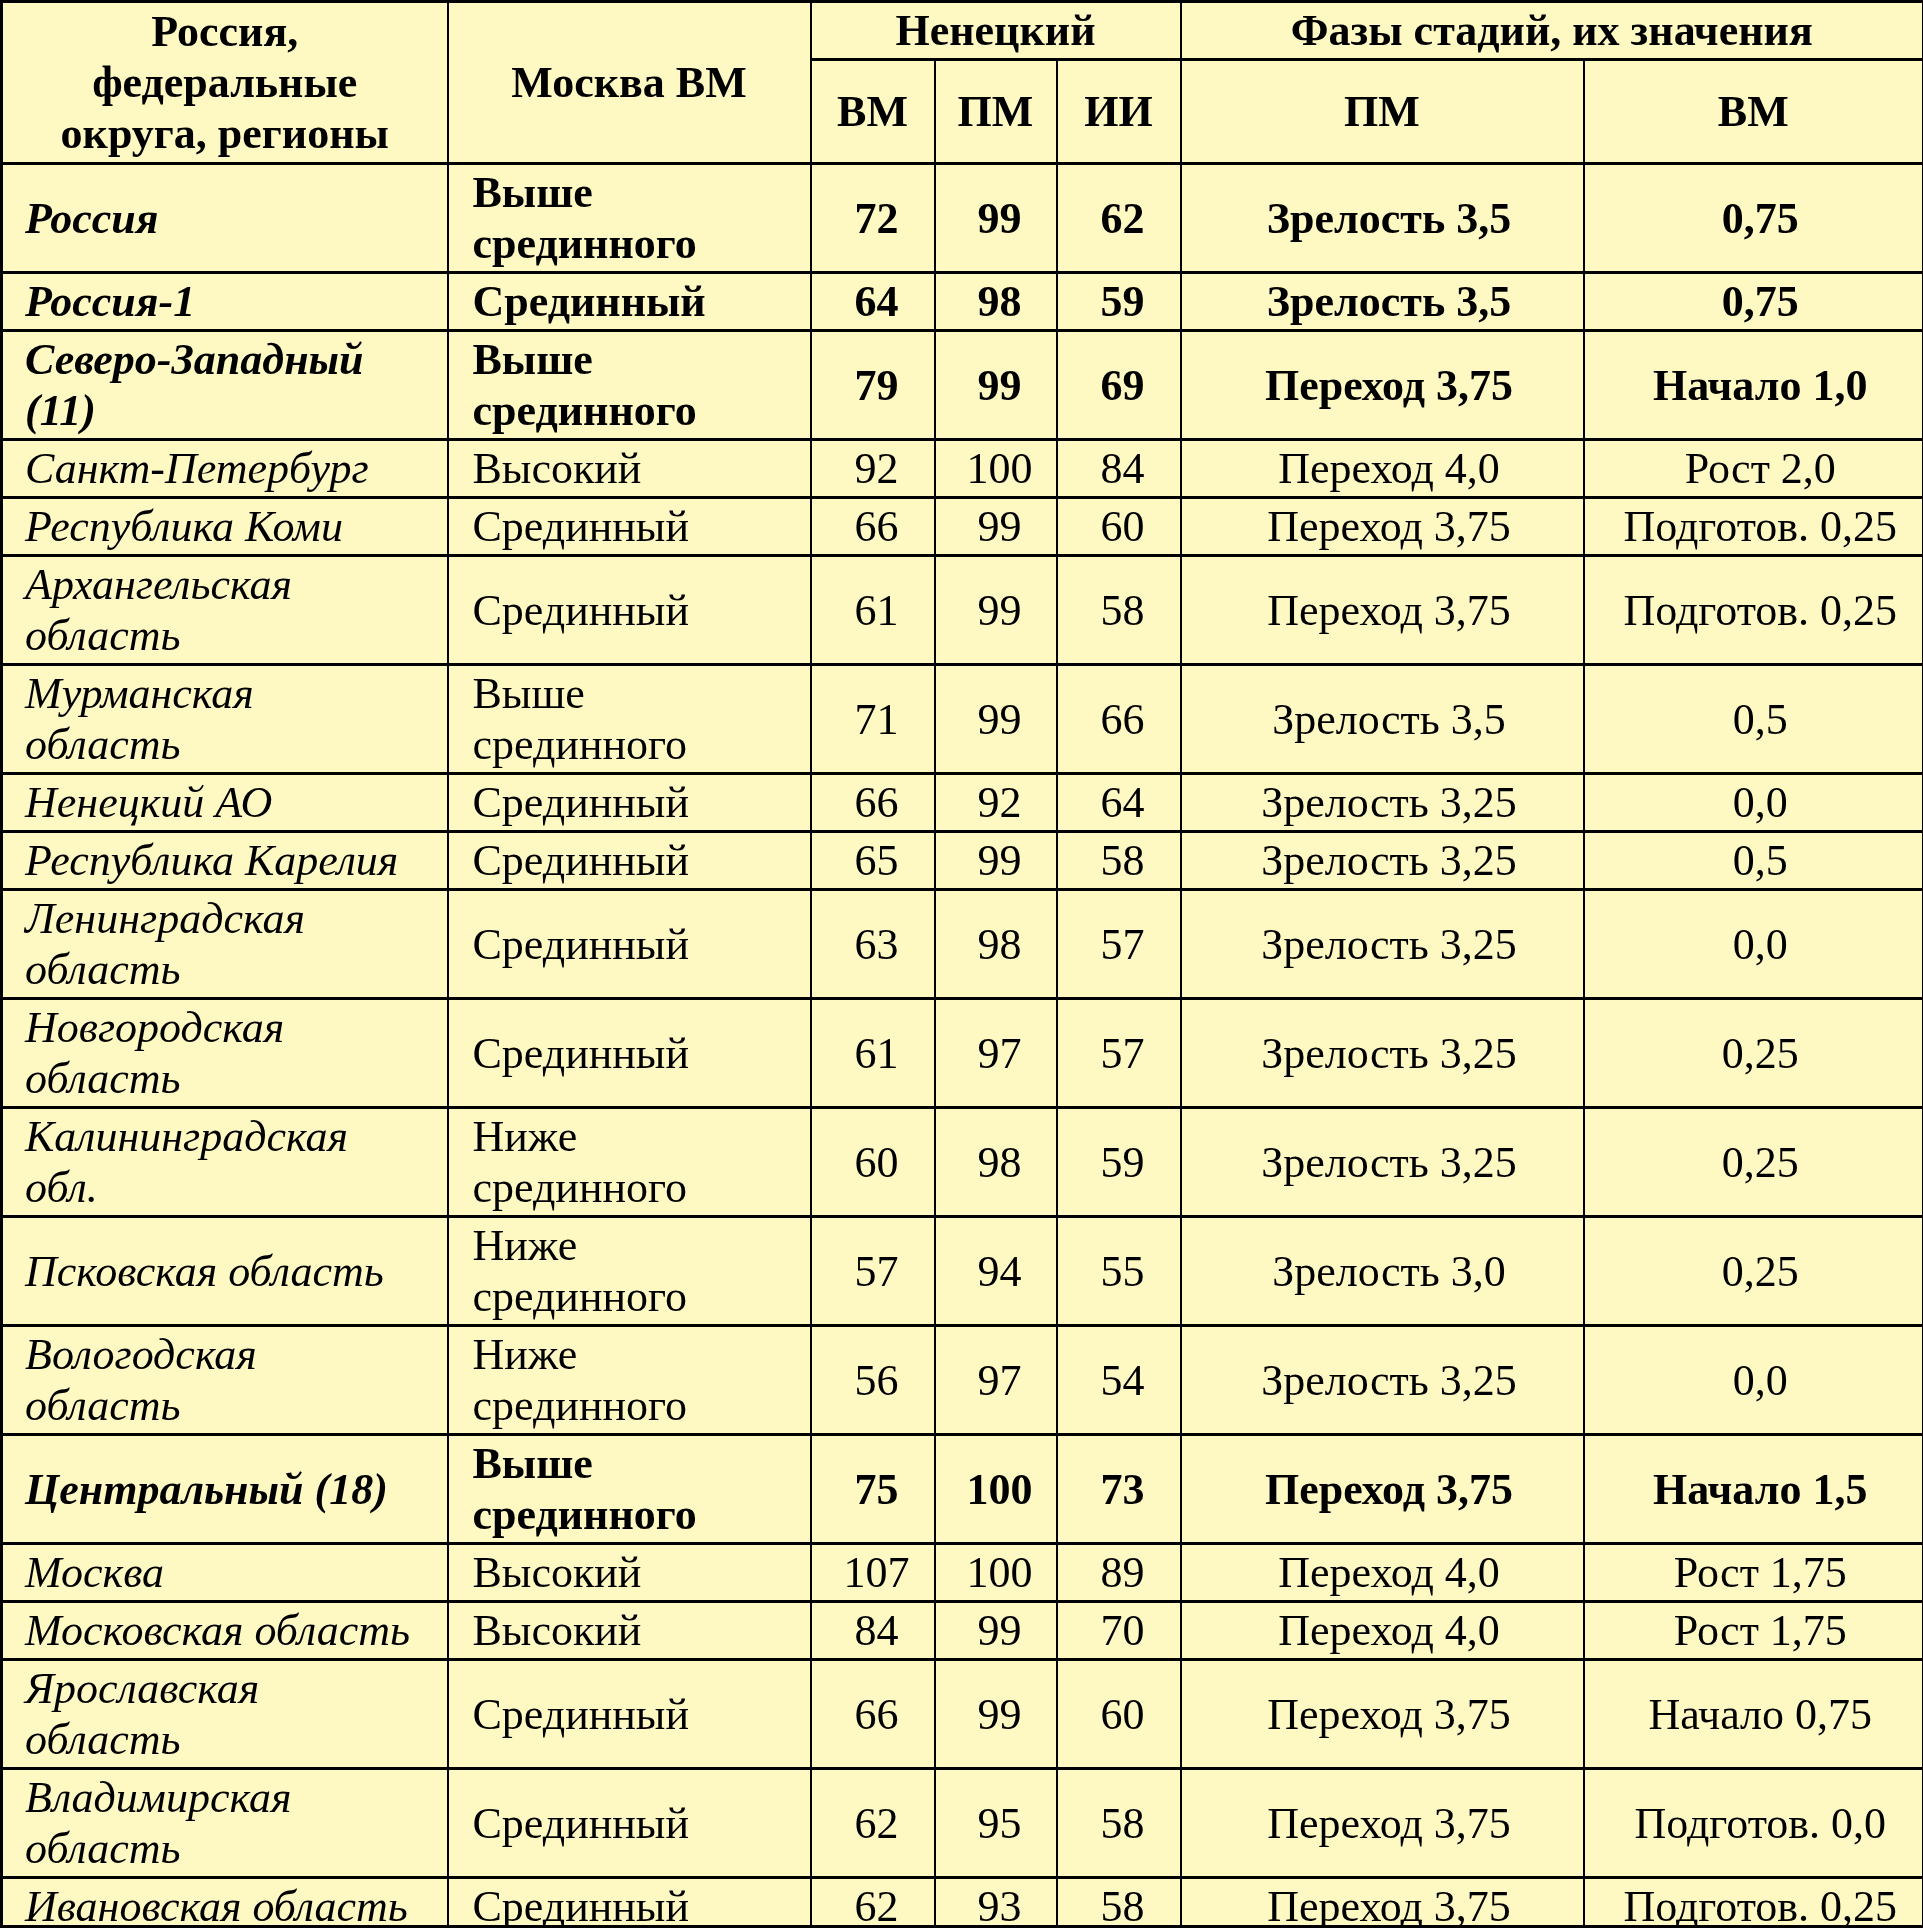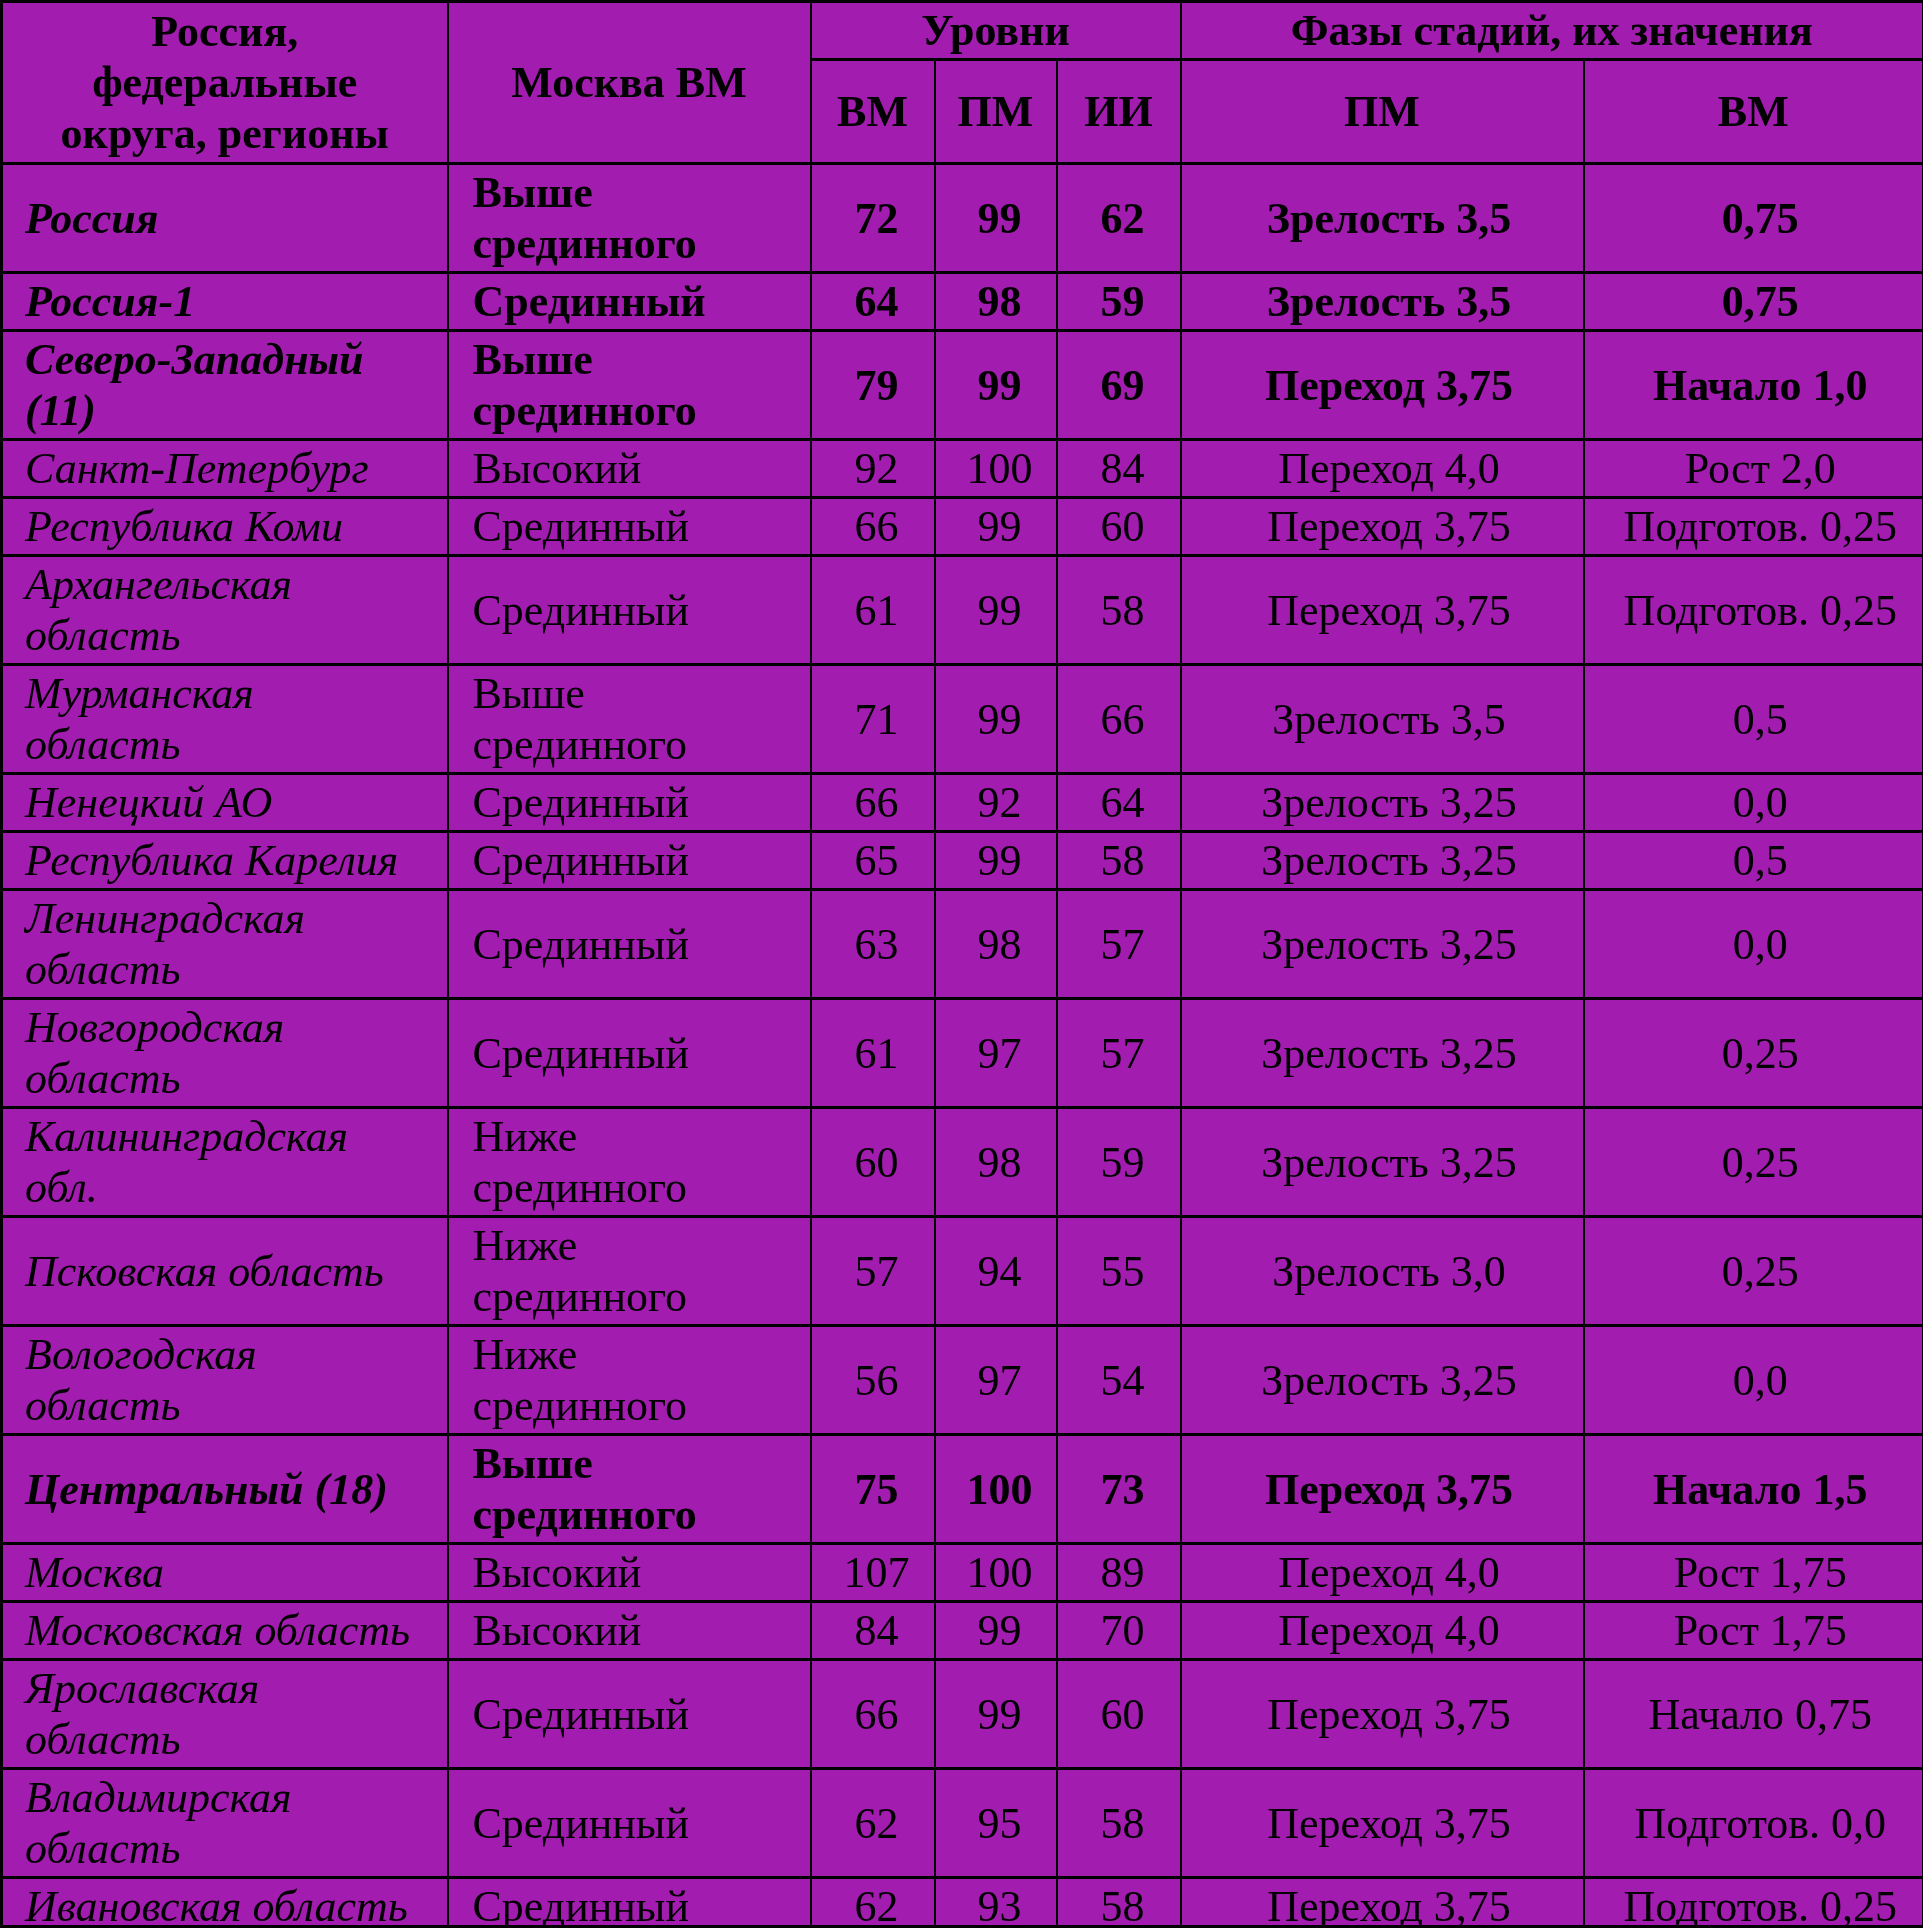--- a/index.html
+++ b/index.html
@@ -5,21 +5,21 @@
   html, body {
     margin: 0;
     padding: 0;
     background: #ffffff;
   }
   .viewport {
     position: relative;
     width: 1924px;
     height: 1929px;
     overflow: hidden;
-    background: #a21caf;
+    background: #fef9c3;
     box-sizing: border-box;
     border-bottom: 4px solid #000000;
   }
   table.regions {
     border-collapse: collapse;
     table-layout: fixed;
     width: 1921px;
     font-family: "Liberation Serif", "DejaVu Serif", serif;
     font-size: 44px;
     line-height: 51px;
@@ -86,21 +86,21 @@
       <col style="width:124px">
       <col style="width:403px">
       <col style="width:340px">
     </colgroup>
     <thead>
       <tr class="ghead">
         <th rowspan="2" class="c-region">Россия,
 федеральные
 округа, регионы</th>
         <th rowspan="2" class="c-level">Москва ВМ</th>
-        <th colspan="3">Уровни</th>
+        <th colspan="3">Ненецкий</th>
         <th colspan="2">Фазы стадий, их значения</th>
       </tr>
       <tr class="subhead">
         <th>ВМ</th>
         <th>ПМ</th>
         <th>ИИ</th>
         <th>ПМ</th>
         <th>ВМ</th>
       </tr>
     </thead>

